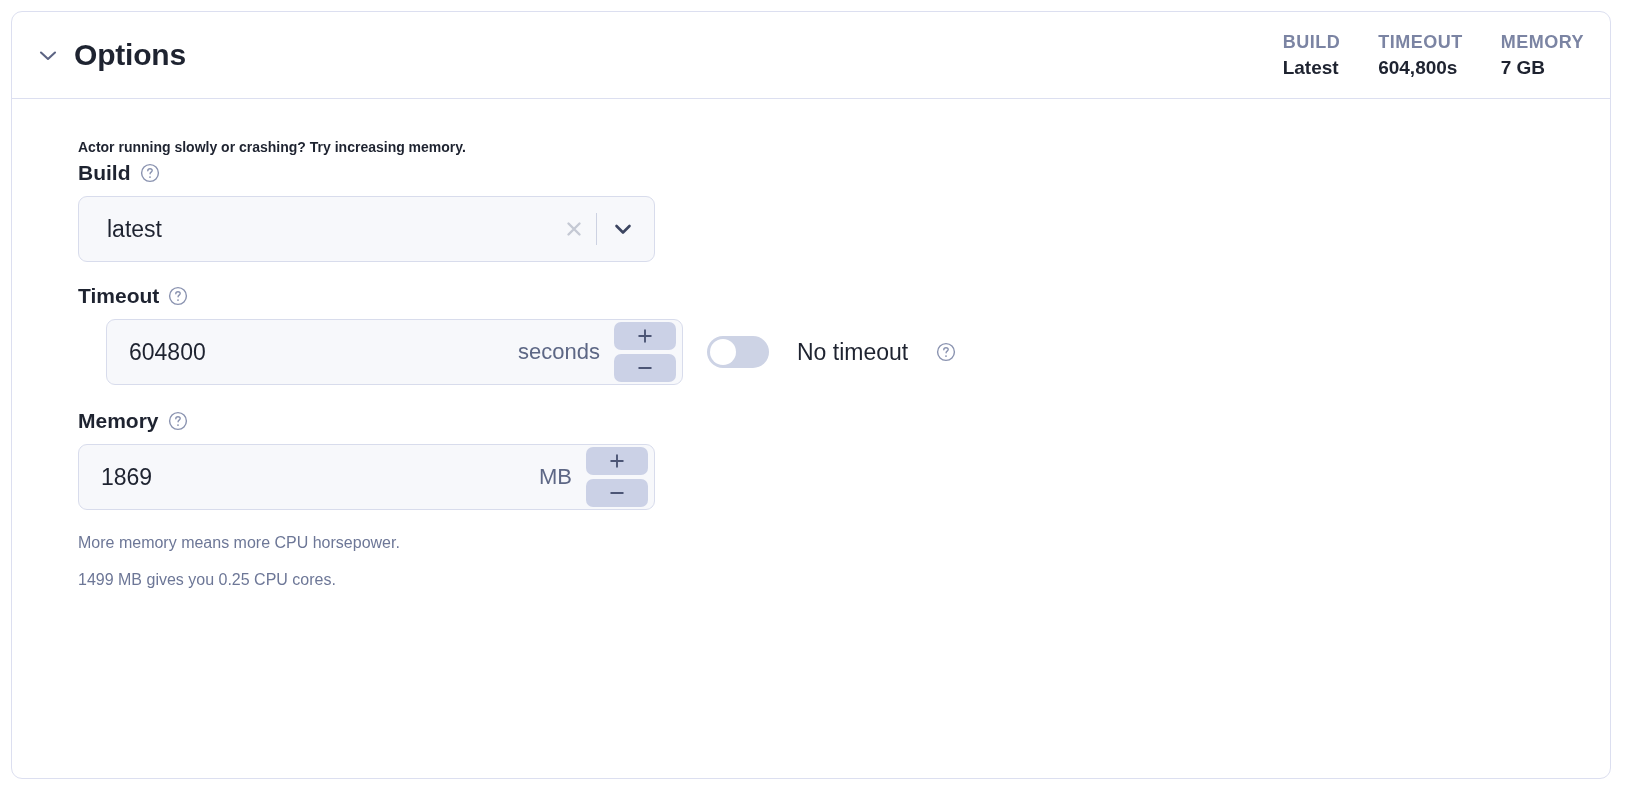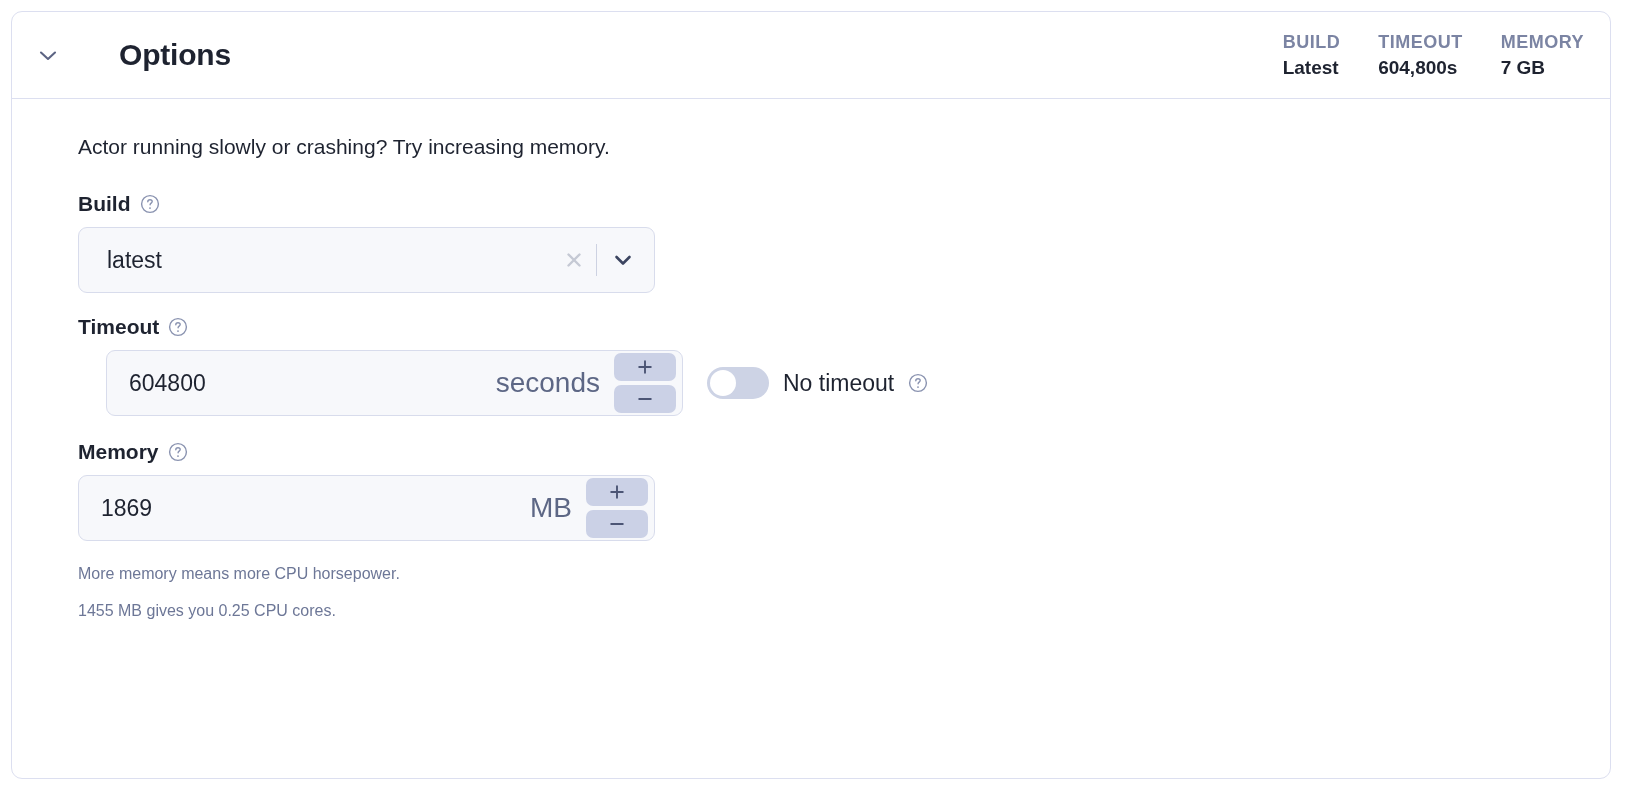--- a/index.html
+++ b/index.html
@@ -52,21 +52,20 @@
     cursor: pointer;
     margin-right: 13px;
   }
   .chevron-toggle svg { display: block; }
 
   .card-title {
     font-size: 30px;
     font-weight: bold;
     color: #1e2330;
     letter-spacing: -0.2px;
-    margin-left: 45px;
   }
 
   .header-stats {
     position: absolute;
     right: 26px;
     top: 18px;
     display: flex;
     align-items: flex-start;
     gap: 38px;
   }
@@ -88,24 +87,24 @@
     line-height: 27px;
     white-space: nowrap;
   }
 
   
   .card-body {
     padding: 34px 0 0 66px;
   }
 
   .intro-text {
-    font-size: 21px;
+    font-size: 14px;
     color: #1e2330;
     line-height: 28px;
-    margin-bottom: 31px;
+    font-weight: bold;
   }
 
   .field-block { margin-bottom: 0; }
 
   .field-label-row {
     display: flex;
     align-items: center;
     gap: 9px;
     margin-bottom: 11px;
   }
@@ -143,21 +142,21 @@
     font-size: 23px;
     color: #1e2330;
     padding-left: 22px;
     flex: 1 1 auto;
     white-space: nowrap;
     overflow: hidden;
   }
   .select-value { padding-left: 28px; }
 
   .unit-label {
-    font-size: 28px;
+    font-size: 22px;
     color: #5d6785;
     padding-right: 14px;
     white-space: nowrap;
   }
 
   
   .clear-x {
     width: 26px;
     height: 26px;
     display: flex;
@@ -206,21 +205,21 @@
   
   .timeout-row {
     display: flex;
     align-items: center;
     padding-left: 28px;
   }
   .toggle-group {
     display: flex;
     align-items: center;
     margin-left: 24px;
-    gap: 14px;
+    gap: 28px;
   }
   .toggle-switch {
     width: 62px;
     height: 32px;
     border-radius: 16px;
     background: #cdd3e5;
     position: relative;
     cursor: pointer;
     flex: none;
   }
@@ -388,18 +387,18 @@
           <button class="stepper-btn">
             <svg width="20" height="20" viewBox="0 0 20 20" fill="none">
               <path d="M4.2 10H15.8" stroke="#4c5575" stroke-width="1.9" stroke-linecap="round"></path>
             </svg>
           </button>
         </span>
       </div>
 
       <div class="helper-text">
         <div class="helper-line">More memory means more CPU horsepower.</div>
-        <div class="helper-line">1455 MB gives you 0.25 CPU cores.</div>
+        <div class="helper-line">1499 MB gives you 0.25 CPU cores.</div>
       </div>
     </div>
 
   </div>
 </div>
 
 </body></html>

